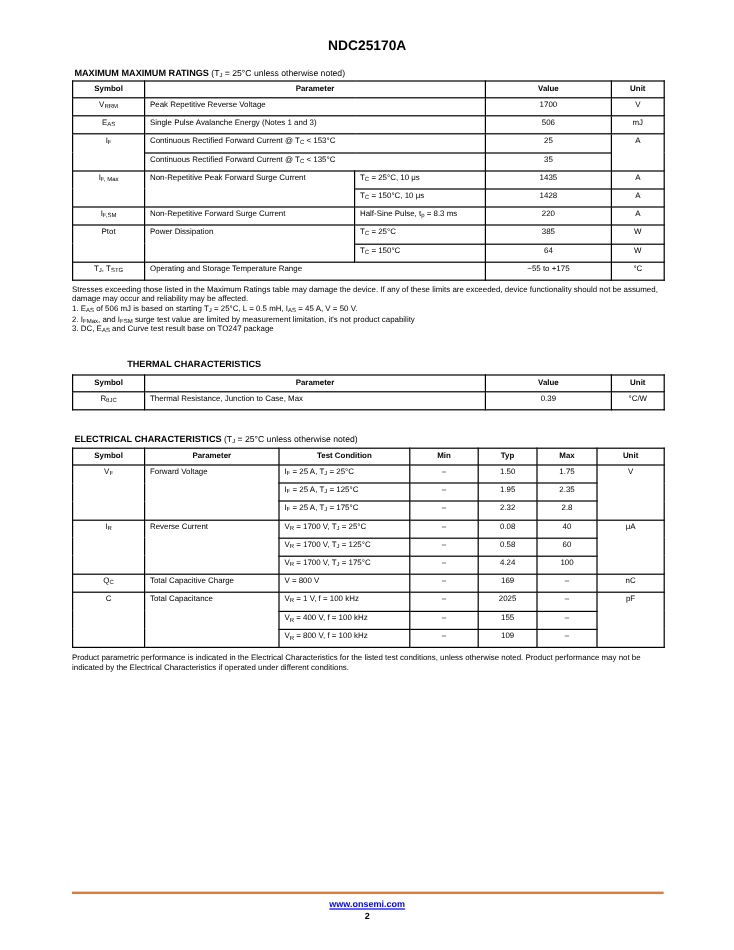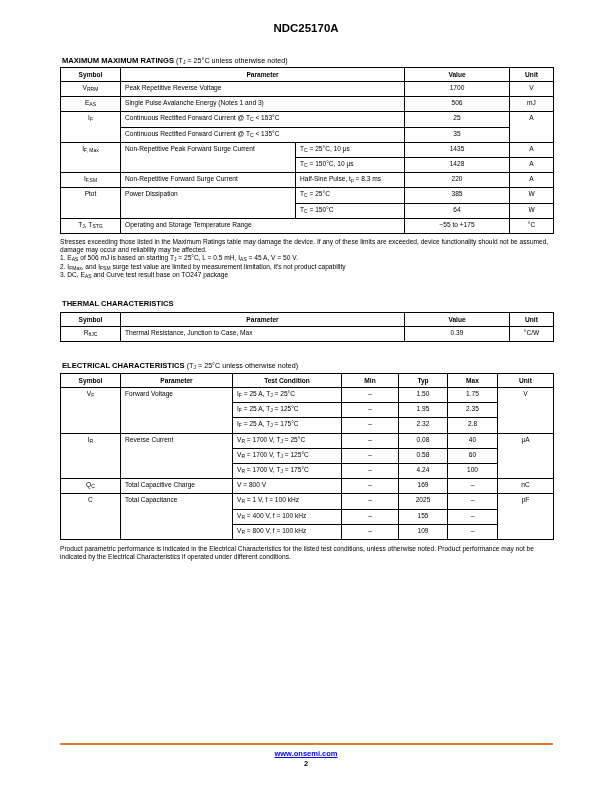--- a/index.html
+++ b/index.html
@@ -1,17 +1,17 @@
 <!DOCTYPE html>
 <html><head>
 <meta charset="utf-8">
 <style>
   html,body{margin:0;padding:0;background:#fff;}
   body{width:612px;height:792px;position:relative;overflow:hidden;font-family:"Liberation Sans",sans-serif;color:#000;}
-  .title{position:absolute;top:22px;left:0;width:612px;text-align:center;font-weight:bold;font-size:11.5px;}
+  .title{position:absolute;top:33px;left:0;width:612px;text-align:center;font-weight:bold;font-size:11.5px;}
   .sec{position:absolute;left:62px;font-size:7.2px;}
   .sec b{font-weight:bold;font-size:7.6px;}
   table{position:absolute;left:60px;border-collapse:collapse;font-size:6.6px;table-layout:fixed;}
   td,th{border:0.8px solid #000;padding:0 4px;height:14.2px;vertical-align:top;line-height:12px;}
   th{font-weight:bold;text-align:center;vertical-align:middle;height:13px;line-height:13px;}
   td.c{text-align:center;}
   sub{font-size:5px;vertical-align:-1px;line-height:0;}
   .notes{position:absolute;left:60px;width:495px;font-size:6.6px;line-height:8.2px;}
   .rule{position:absolute;left:60px;top:743px;width:493px;height:2px;background:#e07b39;}
   .link{position:absolute;top:749px;left:0;width:612px;text-align:center;font-size:7.5px;font-weight:bold;color:#0000ee;text-decoration:underline;}
@@ -101,21 +101,21 @@
 </tbody>
   </table>
 
 <div class="notes" style="top:238px;">
   <div>Stresses exceeding those listed in the Maximum Ratings table may damage the device. If any of these limits are exceeded, device functionality should not be assumed, damage may occur and reliability may be affected.</div>
   <div><span>1.  E</span><sub>AS</sub><span> of 506 mJ is based on starting T</span><sub>J</sub><span> = 25°C, L = 0.5 mH, I</span><sub>AS</sub><span> = 45 A, V = 50 V.</span></div>
   <div><span>2.  I</span><sub>FMax</sub><span>, and I</span><sub>FSM</sub><span> surge test value are limited by measurement limitation, it's not product capability</span></div>
   <div><span>3.  DC, E</span><sub>AS</sub><span> and Curve test result base on TO247 package</span></div>
 </div>
 
-<div class="sec" style="top:299px;"><b>THERMAL CHARACTERISTICS</b></div>
+<div class="sec" style="top:299px;margin-left:44px;"><b>THERMAL CHARACTERISTICS</b></div>
 <table style="top:312px;width:493px;">
   <colgroup>
       <col style="width:60px">
       <col style="width:284px">
       <col style="width:105px">
       <col style="width:44px">
     </colgroup>
   <tbody>
       <tr>
     <th>Symbol</th>

